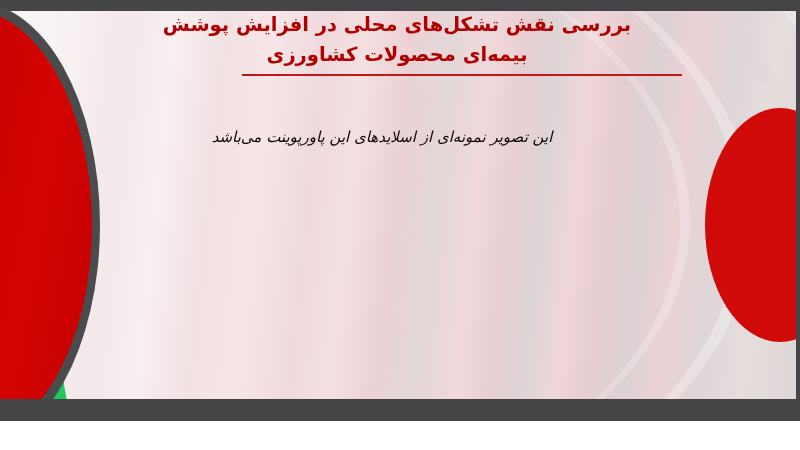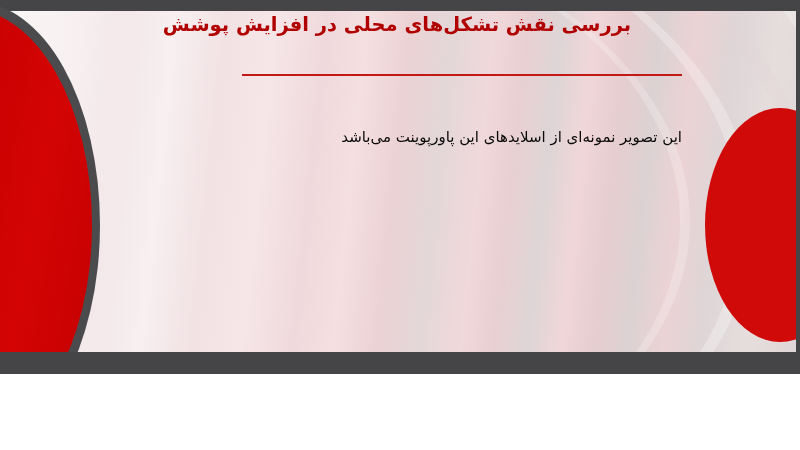--- a/index.html
+++ b/index.html
@@ -3,21 +3,21 @@
 <meta charset="utf-8">
 <style>
   html, body {
     margin: 0;
     padding: 0;
     background: #ffffff;
   }
   #slide {
     position: relative;
     width: 800px;
-    height: 374px;
+    height: 421px;
     overflow: hidden;
     background: #22c55e;
     font-family: "DejaVu Sans", "Liberation Sans", sans-serif;
   }
 
   
   .frame-top {
     position: absolute;
     left: 0; top: 0;
     width: 800px; height: 11px;
@@ -150,22 +150,23 @@
     height: 2px;
     background: #c21818;
   }
 
   
   .body-block {
     position: absolute;
     right: 118px;
     top: 120px;
     width: 600px;
-    text-align: right;
+    text-align: center;
     direction: rtl;
+    font-style: italic;
   }
   .body-line {
     color: #0a0a0a;
     font-size: 15px;
     line-height: 35px;
     white-space: nowrap;
   }
 </style>
 </head>
 <body>
@@ -185,20 +186,21 @@
 
   <div class="panel-bottom-edge"></div>
 
   <div class="left-ellipse-outer"></div>
   <div class="left-ellipse"></div>
 
   <div class="right-ellipse"></div>
 
   <div class="title-block">
     <div class="title-line">بررسی نقش تشکل‌های محلی در افزایش پوشش</div>
+    <div class="title-line">بیمه‌ای محصولات کشاورزی</div>
   </div>
   <div class="title-rule"></div>
 
   <div class="body-block">
     <div class="body-line">این تصویر نمونه‌ای از اسلایدهای این پاورپوینت می‌باشد</div>
   </div>
 
   <div class="frame-bottom"></div>
   <div class="frame-right"></div>
 

